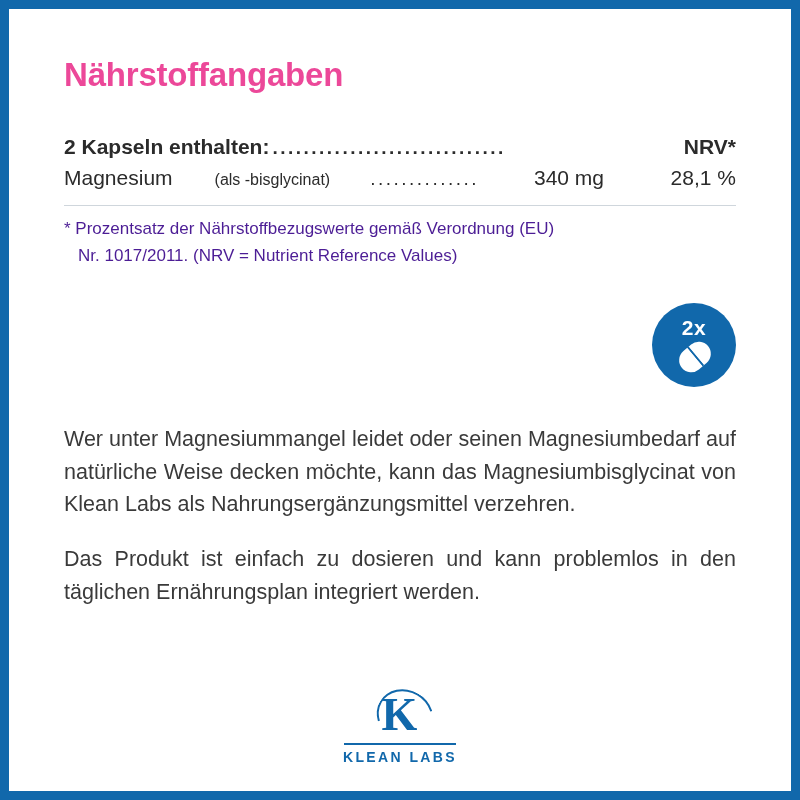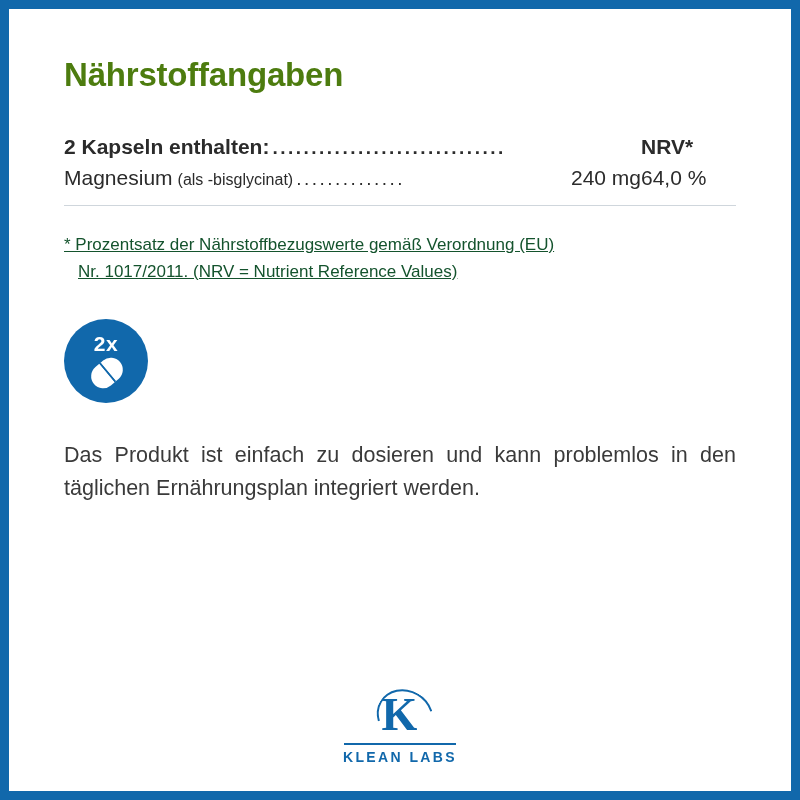--- a/index.html
+++ b/index.html
@@ -37,47 +37,48 @@
     position: absolute;
     top: 9px;
     left: 9px;
     right: 9px;
     bottom: 9px;
     padding: 48px 55px 0 55px;
     box-sizing: border-box;
   }
 
   .title {
-    color: #4d7c0f;
+    color: #ec4899;
     font-size: 33px;
     font-weight: bold;
     letter-spacing: -0.2px;
     margin: 0 0 42px 0;
     line-height: 1.1;
   }
 
   
   .nutrient-table {
     border-bottom: 1px solid #cfd6dc;
     padding-bottom: 13px;
-    margin-bottom: 26px;
+    margin-bottom: 10px;
   }
   .nutrient-row {
     display: flex;
     align-items: baseline;
     color: #2b2b2b;
   }
   .nutrient-row.head {
     font-weight: bold;
     font-size: 21px;
     margin-bottom: 7px;
   }
   .nutrient-row.item {
     font-size: 21px;
     margin-bottom: 2px;
+    gap: 37px;
   }
   .cell-name {
     white-space: nowrap;
   }
   .cell-sub {
     font-size: 16px;
     white-space: nowrap;
     padding-left: 5px;
   }
   .dots {
@@ -89,42 +90,42 @@
     font-size: 19px;
     padding: 0 3px;
     min-width: 10px;
   }
   .cell-amount {
     white-space: nowrap;
     padding-right: 0;
   }
   .cell-nrv {
     width: 95px;
+    text-align: right;
     white-space: nowrap;
   }
   .nutrient-row.head .cell-nrv {
     font-weight: bold;
   }
 
   
   .footnote {
-    color: #14532d;
+    color: #4c1d95;
     font-size: 17px;
     line-height: 1.55;
     margin-bottom: 8px;
-    text-decoration: underline;
   }
   .footnote .line2 {
     padding-left: 14px;
   }
 
   
   .badge-wrap {
     display: flex;
-    justify-content: flex-start;
+    justify-content: flex-end;
     margin-top: 34px;
     margin-bottom: 36px;
   }
   .badge {
     width: 84px;
     height: 84px;
     border-radius: 50%;
     background: #1168ab;
     position: relative;
   }
@@ -244,42 +245,43 @@
       <div class="nutrient-row head">
         <span class="cell-name">2 Kapseln enthalten:</span>
         <span class="dots">..............................</span>
         <span class="cell-nrv">NRV*</span>
       </div>
 
       <div class="nutrient-row item">
         <span class="cell-name">Magnesium</span>
         <span class="cell-sub">(als -bisglycinat)</span>
         <span class="dots">..............</span>
-        <span class="cell-amount">240 mg</span>
-        <span class="cell-nrv">64,0 %</span>
+        <span class="cell-amount">340 mg</span>
+        <span class="cell-nrv">28,1 %</span>
       </div>
 
     </div>
 
     <div class="footnote">
       <div class="line1">* Prozentsatz der Nährstoffbezugswerte gemäß Verordnung (EU)</div>
       <div class="line2">Nr. 1017/2011. (NRV = Nutrient Reference Values)</div>
     </div>
 
     <div class="badge-wrap">
       <div class="badge">
         <div class="badge-text">2x</div>
         <div class="capsule">
           <div class="half left"></div>
           <div class="half right"></div>
         </div>
       </div>
     </div>
 
     <div class="body-copy">
+      <p>Wer unter Magnesiummangel leidet oder seinen Magnesiumbedarf auf natürliche Weise decken möchte, kann das Magnesiumbisglycinat von Klean Labs als Nahrungsergänzungsmittel verzehren.</p>
       <p>Das Produkt ist einfach zu dosieren und kann problemlos in den täglichen Ernährungsplan integriert werden.</p>
     </div>
 
     <div class="logo-wrap">
       <div class="logo-k">
         <span class="swirl"></span>
         <span>K</span>
       </div>
       <div class="logo-rule"></div>
       <div class="logo-word">KLEAN LABS</div>

